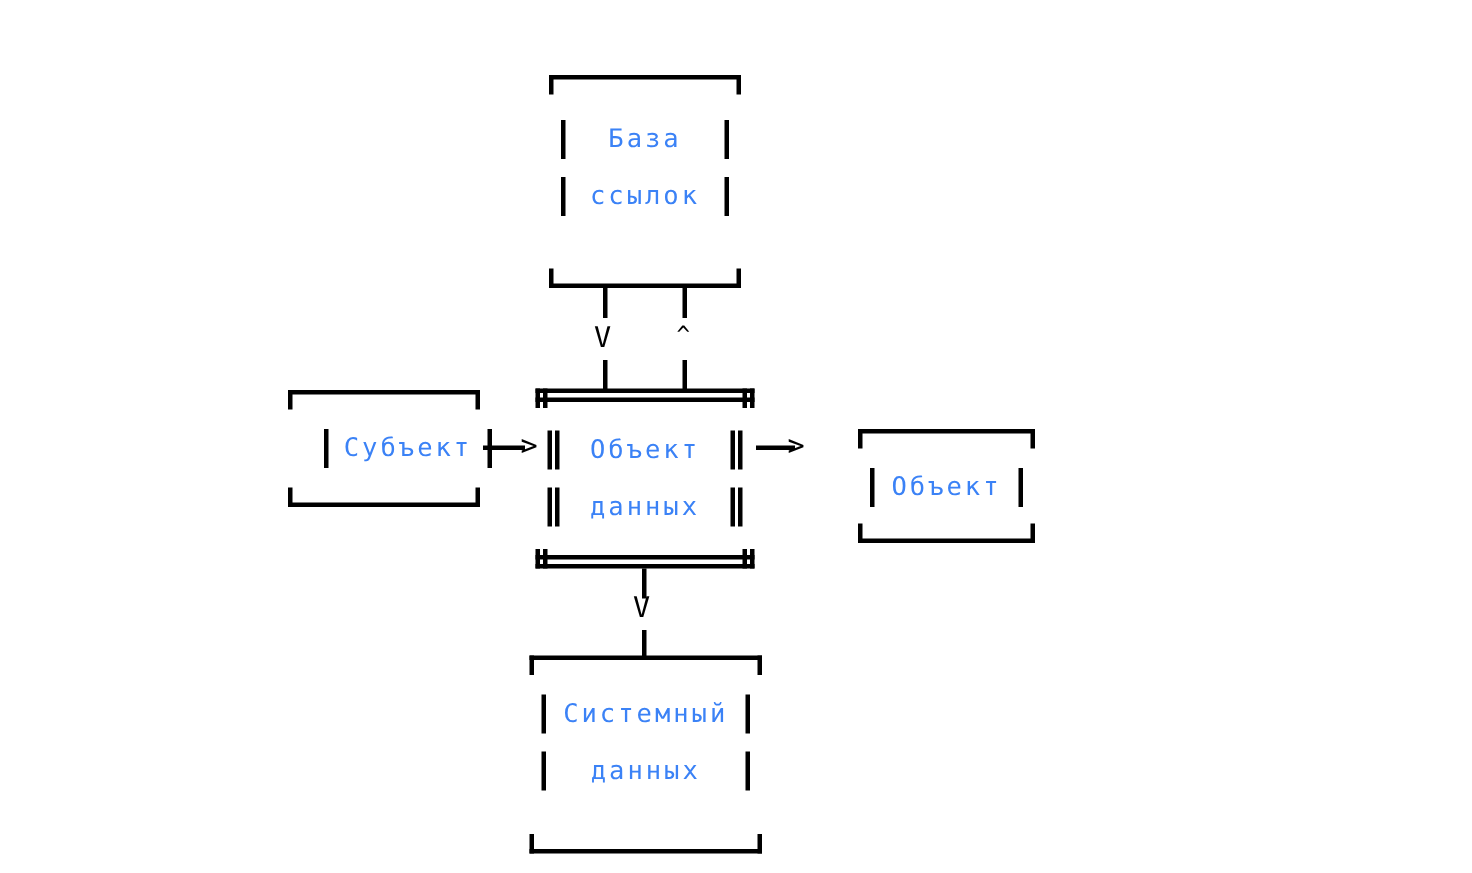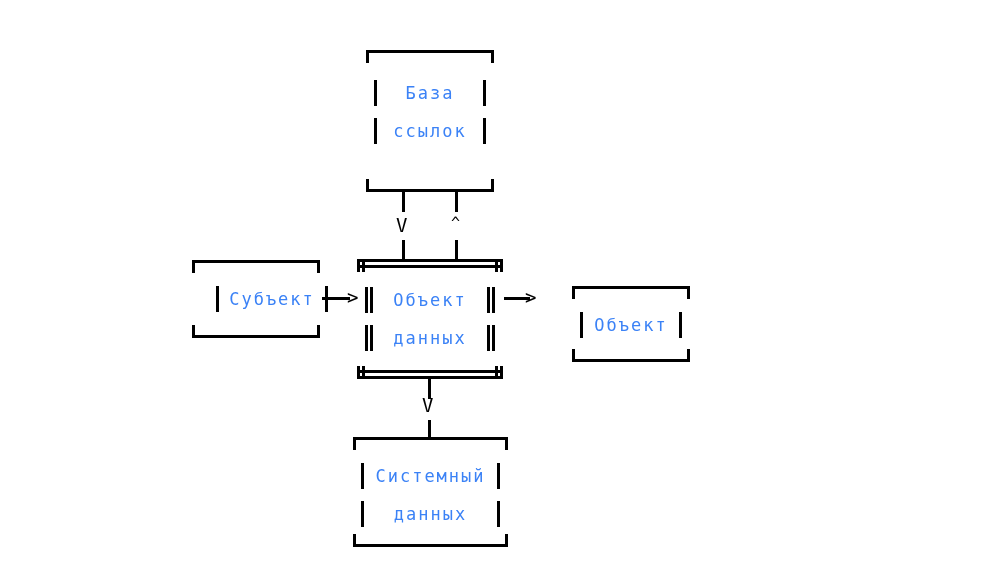--- a/index.html
+++ b/index.html
@@ -229,21 +229,21 @@
 
     <div class="rail bottom"></div>
     <div class="tick bl"></div>
     <div class="tick br"></div>
   </div>
 
   <div class="vstub" style="left:428px; top:379px; height:20px;"></div>
   <div class="arrowglyph" style="left:422px; top:396px;">V</div>
   <div class="vstub" style="left:428px; top:420px; height:18px;"></div>
 
-  <div class="node" id="node-log" style="left:353px; top:437px; width:155px; height:110px;">
+  <div class="node" id="node-log" style="left:353px; top:437px; width:155px; height:132px;">
     <div class="rail top"></div>
     <div class="tick tl"></div>
     <div class="tick tr"></div>
 
     <div style="position:absolute; left:0; top:20px; width:100%;">
       <div class="row">
         <span class="pipe left"></span>
         <span class="label">Системный</span>
         <span class="pipe right"></span>
       </div>

